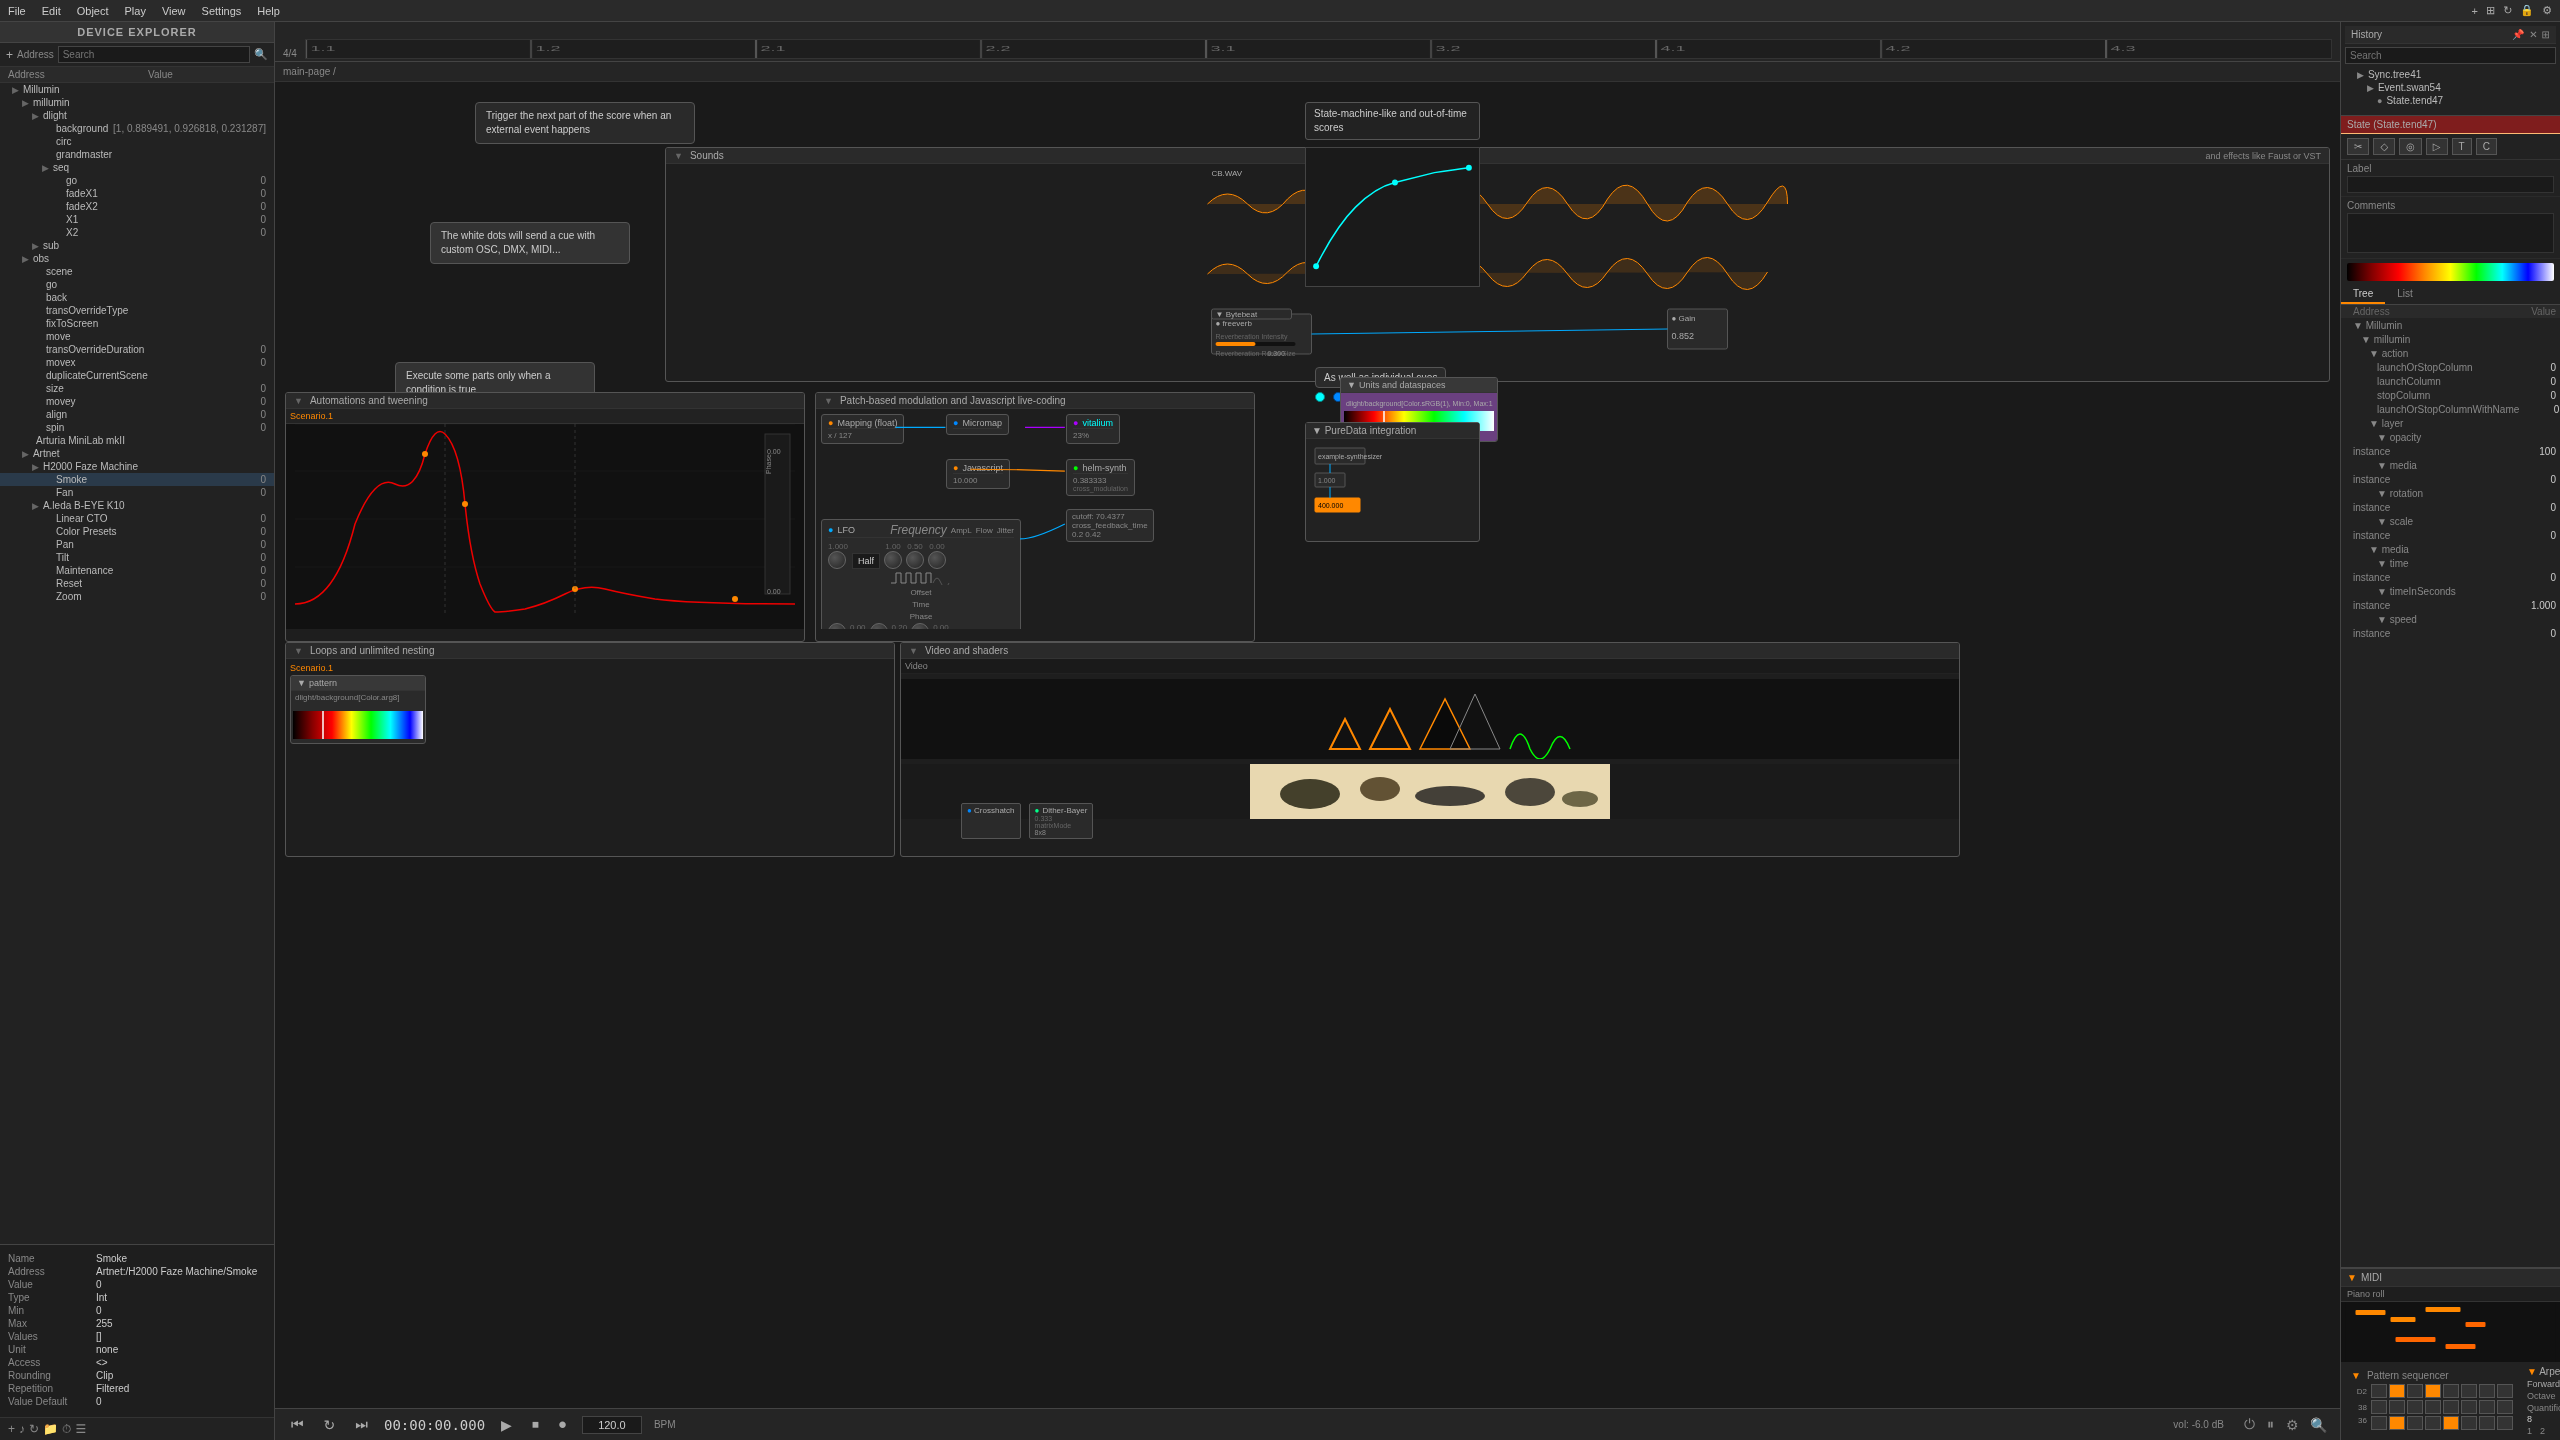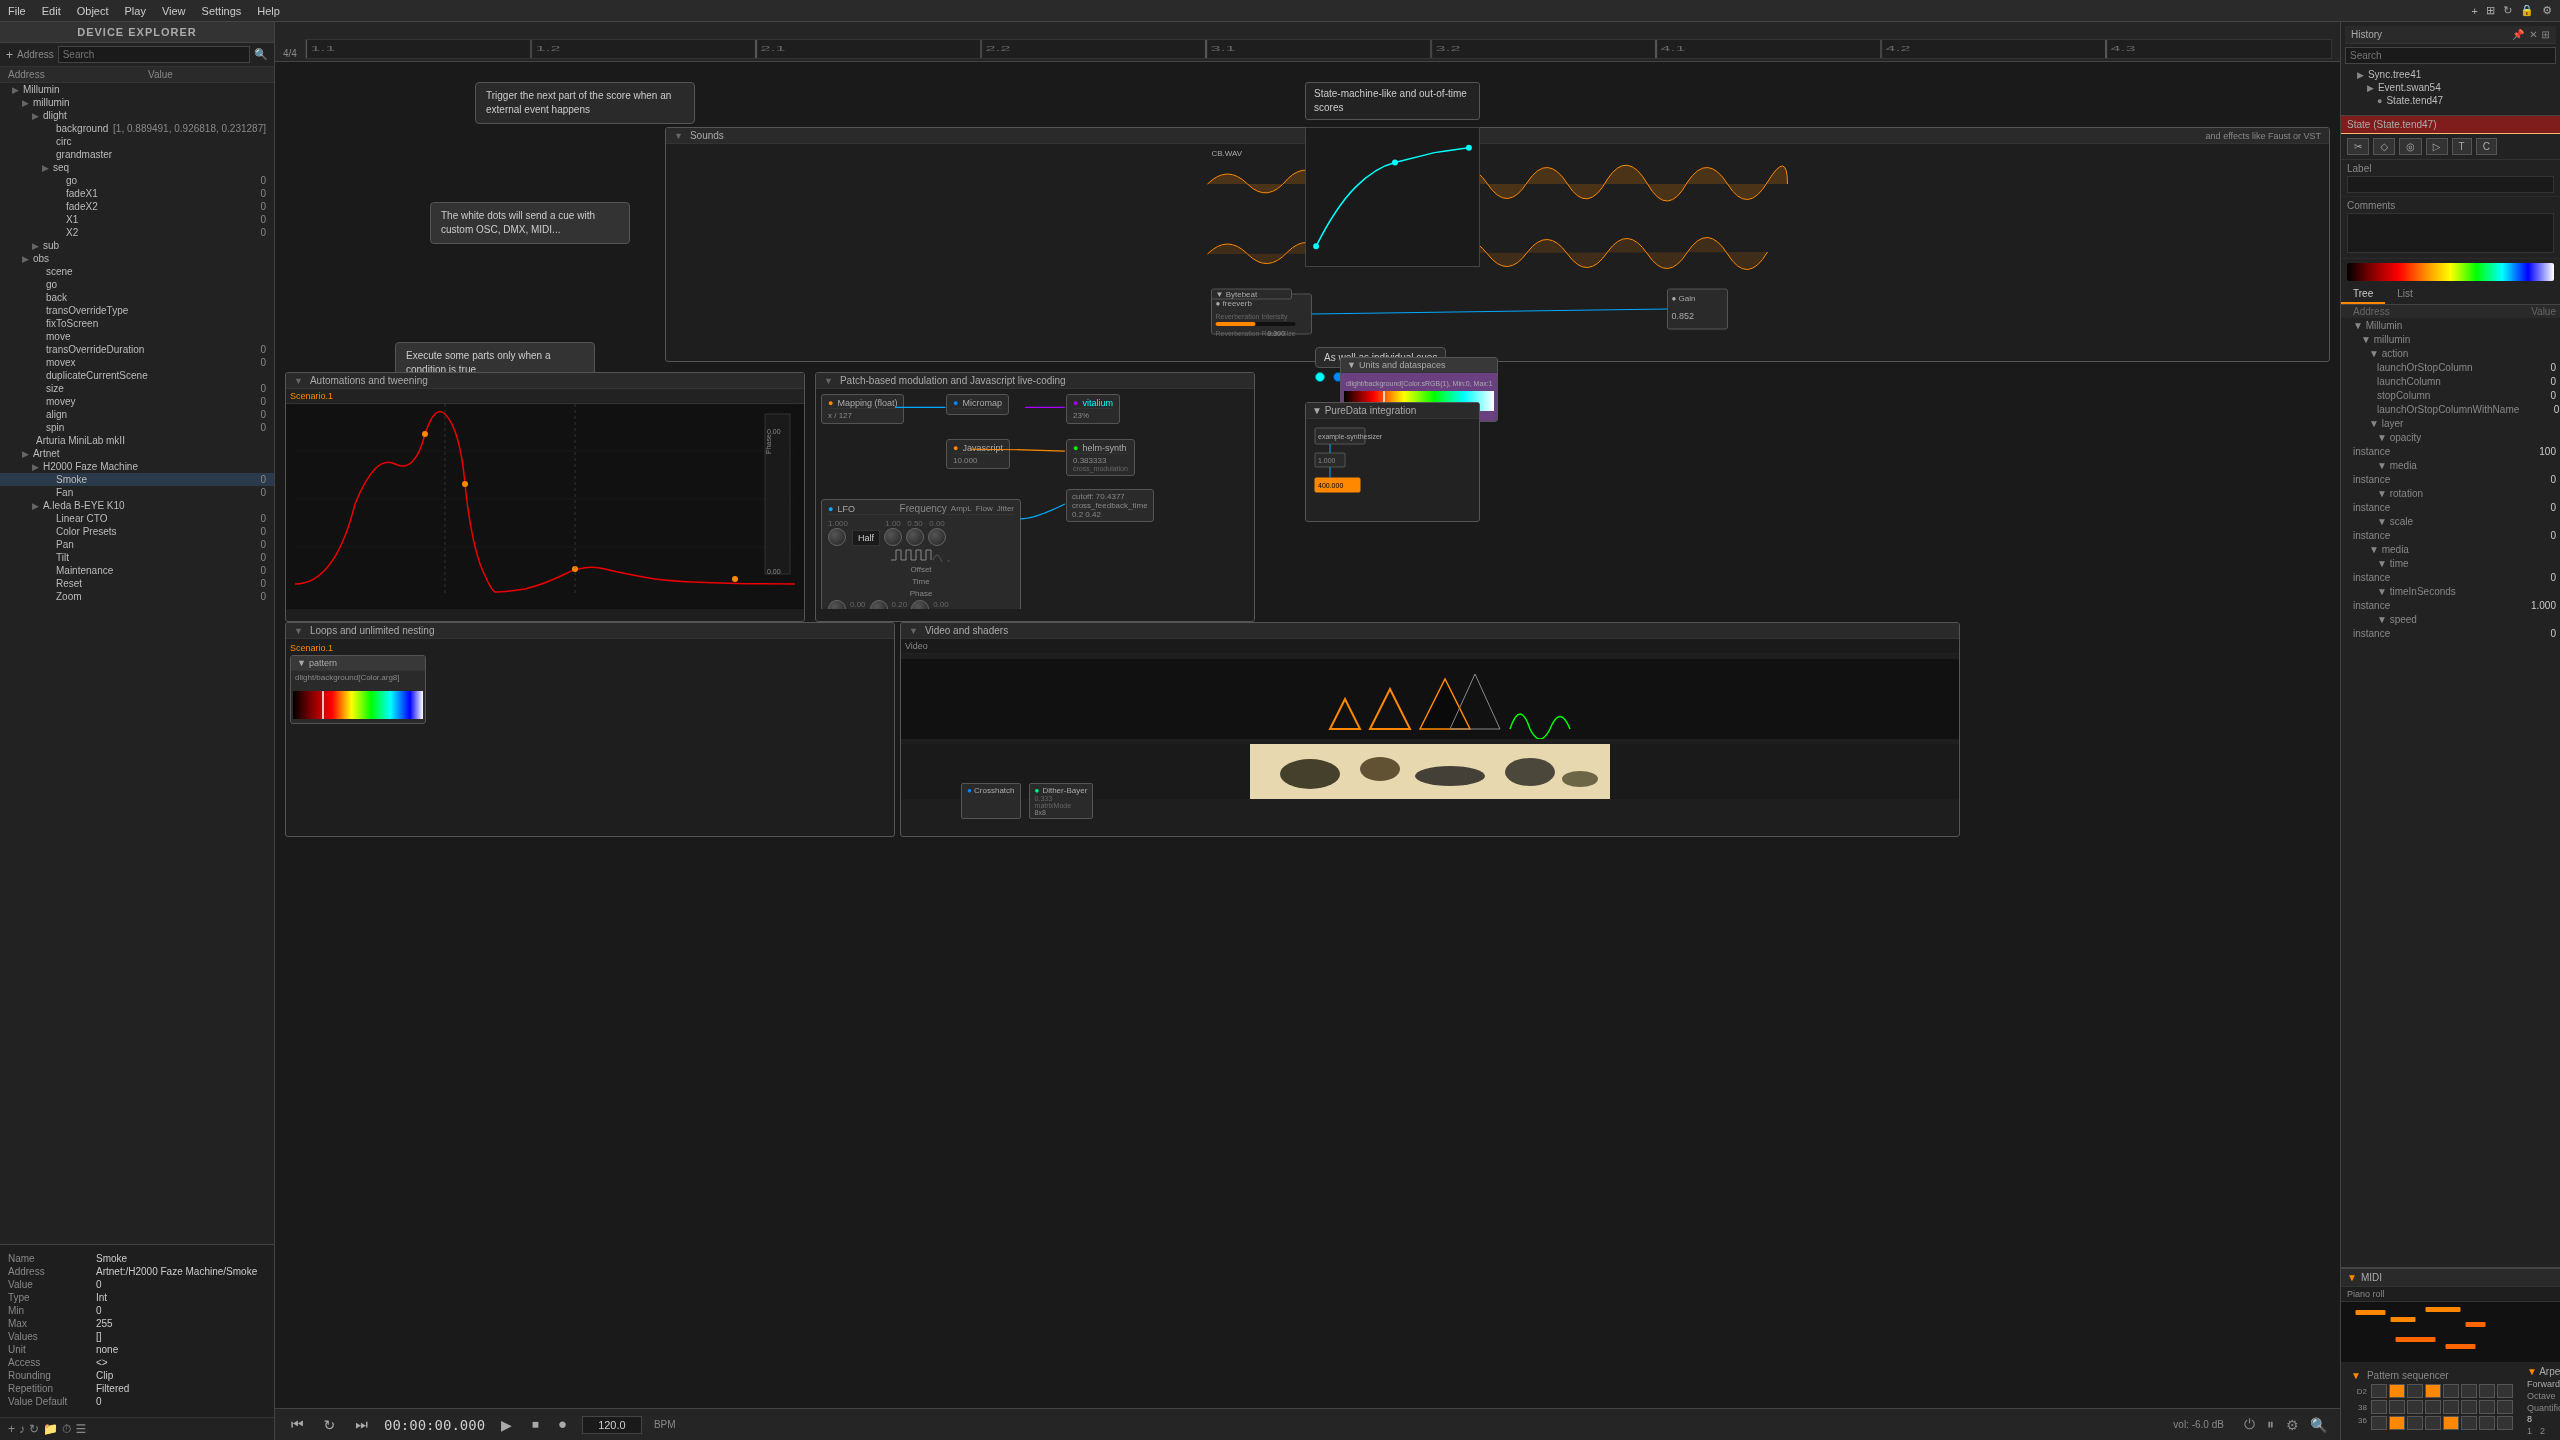--- a/index.html
+++ b/index.html
@@ -873,20 +873,23 @@
           <line x1="600" y1="0" x2="600" y2="20" stroke="#555" stroke-width="1"></line>
           <text x="602" y="12" fill="#666" font-size="8">4.1</text>
           <line x1="700" y1="0" x2="700" y2="20" stroke="#444" stroke-width="1"></line>
           <text x="702" y="12" fill="#666" font-size="8">4.2</text>
           <line x1="800" y1="0" x2="800" y2="20" stroke="#555" stroke-width="1"></line>
           <text x="802" y="12" fill="#666" font-size="8">4.3</text>
         </svg>
       </div>
     </div>
 
+    <div class="breadcrumb">
+      <span>main-page /</span>
+    </div>
 
     <div class="score-canvas">
       <div class="score-content" style="min-height:800px; position:relative;">
 
         <div class="trigger-box annotation" style="top:20px; left:200px;">
           <span>Trigger the next part of the score when an external event happens</span>
         </div>
 
         <div style="position:absolute; top:95px; left:60px; right:10px; height:60px;">
           <svg width="100%" height="60" viewBox="0 0 900 60">
@@ -1024,21 +1027,21 @@
                   <span>helm-synth</span>
               </div>
               <div style="color:#888; font-size:8px;">0.383333</div>
               <div style="color:#666; font-size:7px;">cross_modulation</div>
             </div>
 
             <div style="position:absolute; top:110px; left:5px; background:#2a2a2a; border:1px solid #555; border-radius:3px; padding:3px 6px; font-size:9px; width:200px;">
               <div style="color:#aaa; border-bottom:1px solid #333; margin-bottom:4px; display:flex; align-items:center; gap:4px;">
                 <span style="color:#0af;">●</span>
                   <span>LFO</span>
-                <span style="color:#888; margin-left:auto; font-size:10px;">Frequency</span>
+                <span style="color:#888; margin-left:auto; font-size:12px;font-style:italic;">Frequency</span>
                 <span style="color:#888; font-size:8px;">AmpL</span>
                 <span style="color:#888; font-size:8px;">Flow</span>
                 <span style="color:#888; font-size:8px;">Jitter</span>
               </div>
               <div style="display:flex; gap:4px; align-items:flex-end; margin-bottom:2px;">
                 <div>
                   <div class="mini-knob-label">1.000</div>
                   <div class="knob-small"></div>
                 </div>
                 <div style="background:#1a1a1a; border:1px solid #333; padding:2px 5px; font-size:9px; color:#ccc;">

